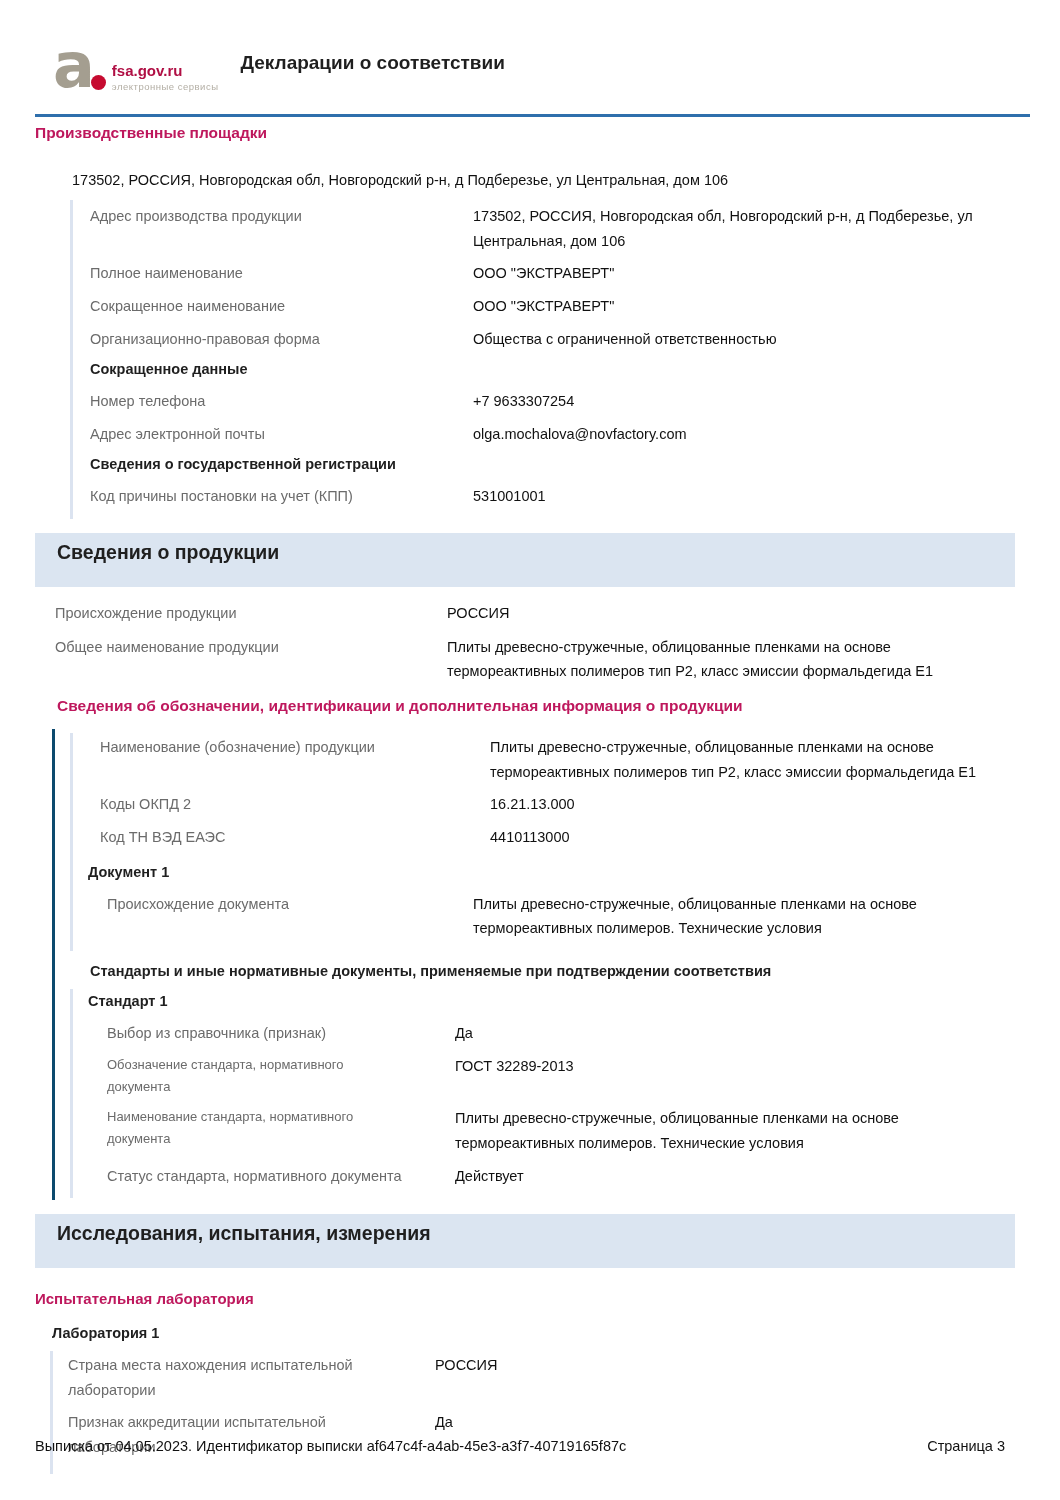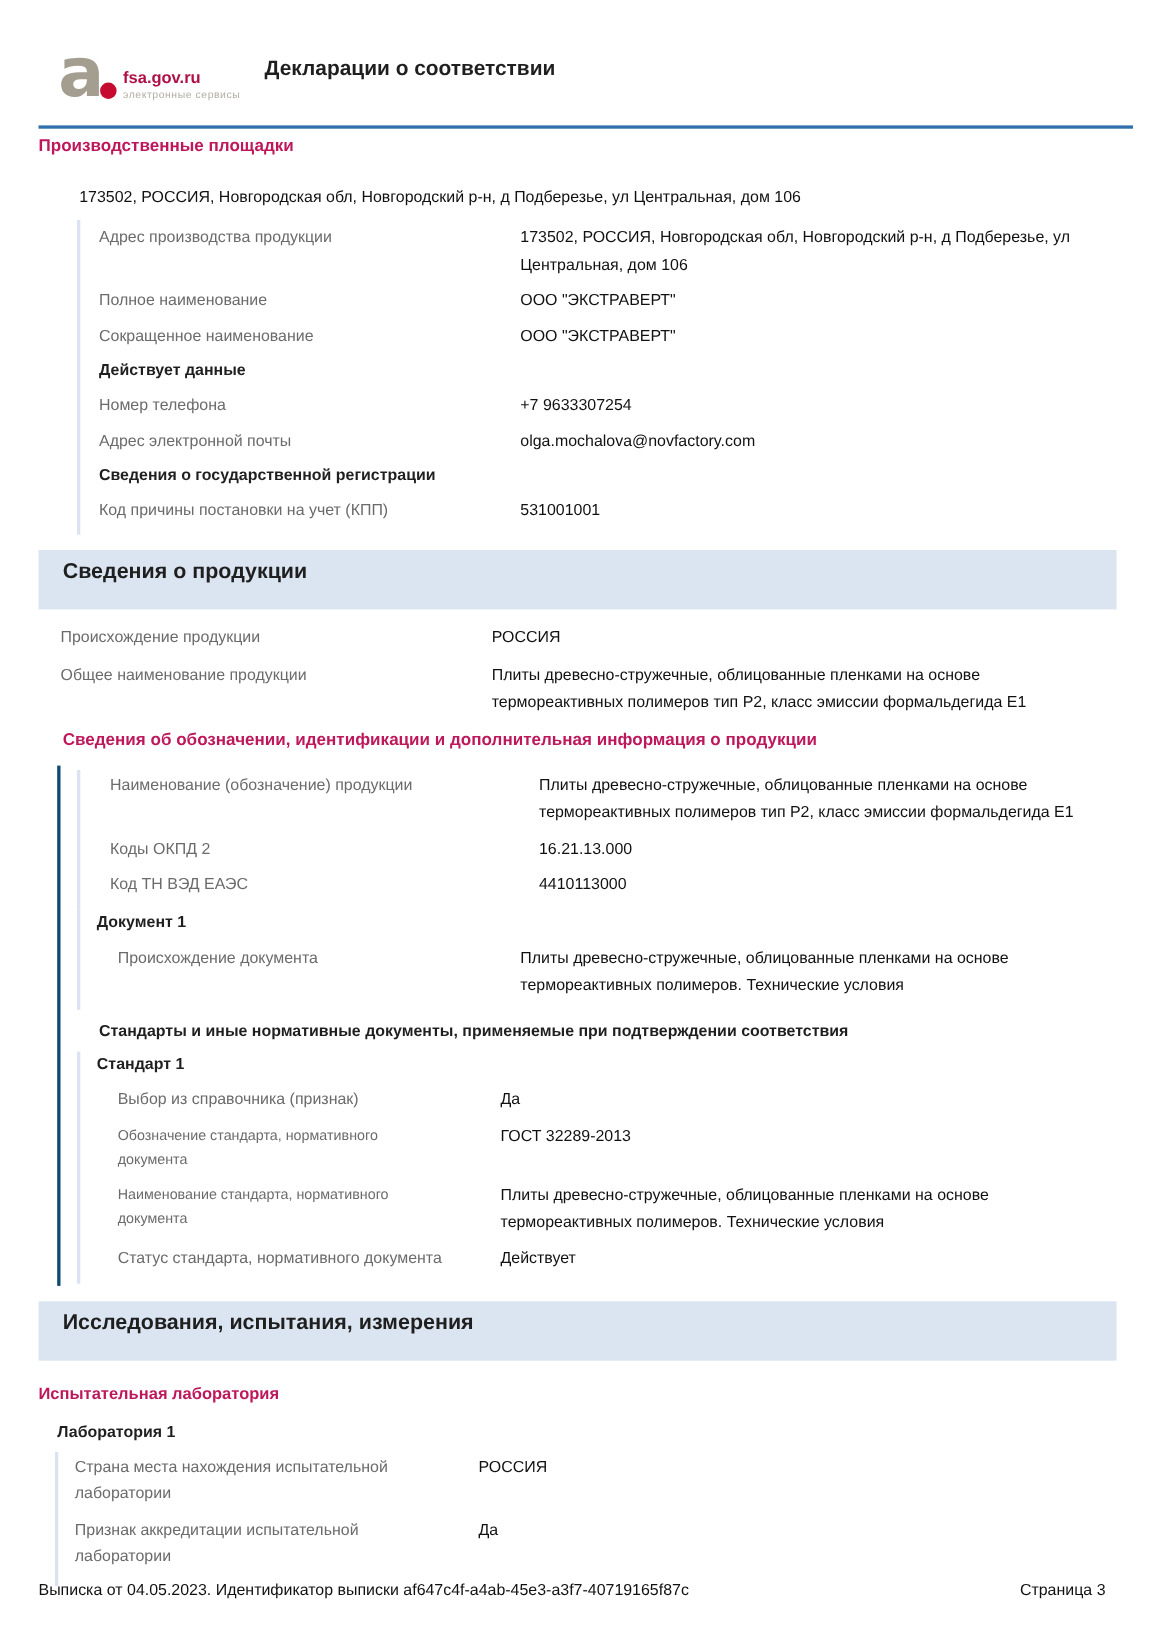--- a/index.html
+++ b/index.html
@@ -105,22 +105,26 @@
       <div class="value">173502, РОССИЯ, Новгородская обл, Новгородский р-н, д Подберезье, ул Центральная, дом 106</div>
     </div>
     <div class="row">
       <div class="label">Полное наименование</div>
       <div class="value">ООО "ЭКСТРАВЕРТ"</div>
     </div>
     <div class="row">
       <div class="label">Сокращенное наименование</div>
       <div class="value">ООО "ЭКСТРАВЕРТ"</div>
     </div>
-
-    <div class="grp-heading">Действует данные</div>
+    <div class="row">
+      <div class="label">Организационно-правовая форма</div>
+      <div class="value">Общества с ограниченной ответственностью</div>
+    </div>
+
+    <div class="grp-heading">Сокращенное данные</div>
     <div class="row">
       <div class="label">Номер телефона</div>
       <div class="value">+7 9633307254</div>
     </div>
     <div class="row">
       <div class="label">Адрес электронной почты</div>
       <div class="value">olga.mochalova@novfactory.com</div>
     </div>
 
     <div class="grp-heading">Сведения о государственной регистрации</div>

